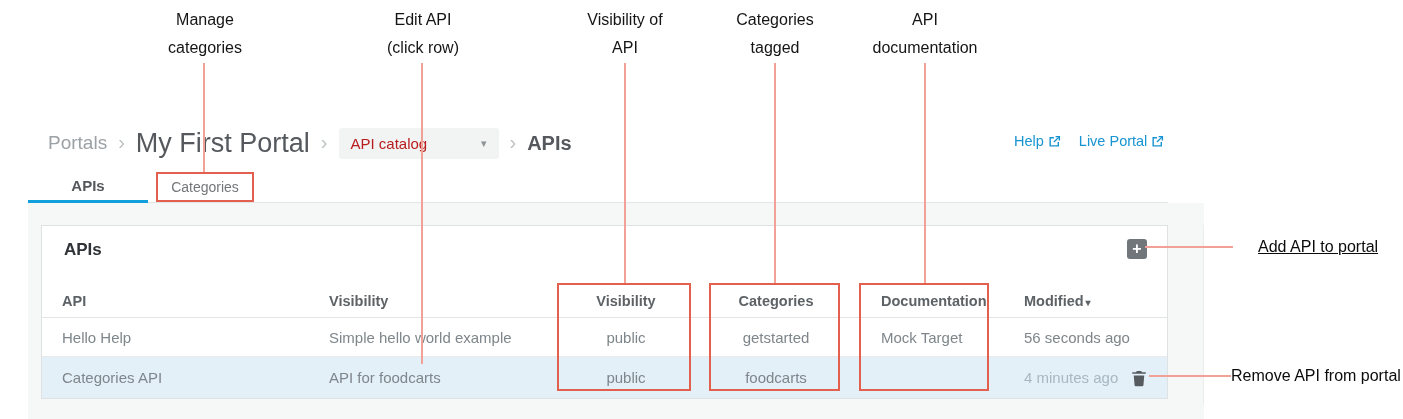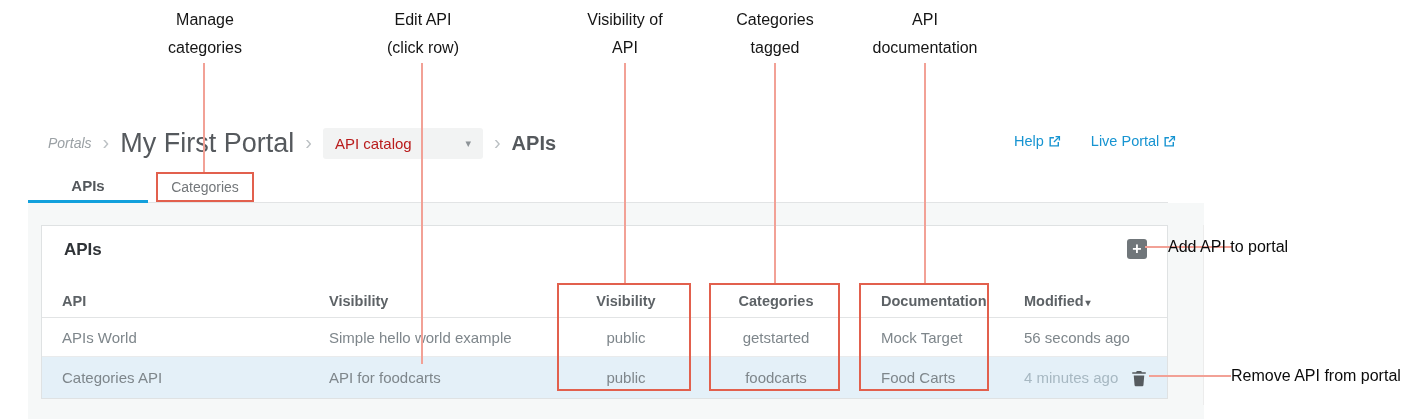--- a/index.html
+++ b/index.html
@@ -17,31 +17,31 @@
   .ann-side { position:absolute; font-size:16px; color:#0b0b0b; white-space:nowrap; }
 
   
   .rline-v { position:absolute; width:2px; background:#f2a196; }
   .rline-h { position:absolute; height:2px; background:#f2a196; }
   .rbox { position:absolute; border:2px solid #e2604d; }
 
   
   .breadcrumb { position:absolute; left:20px; top:126px; height:34px; display:flex;
     align-items:center; gap:11px; }
-  .bc-root { font-size:14px; color:#9ba1a5;font-style:italic; }
+  .bc-root { font-size:19px; color:#9ba1a5; }
   .bc-portal { font-size:27px; color:#55595d; font-weight:500; }
   .bc-current { font-size:20px; color:#55595d; font-weight:700; }
   .bc-chevron { font-size:20px; color:#bcc1c4; line-height:1; padding-bottom:3px; }
   .bc-dropdown { width:160px; height:31px; background:#f2f3f3; border-radius:3px;
     display:flex; align-items:center; justify-content:space-between; padding:0 12px; cursor:pointer; }
   .bc-dropdown .dd-label { font-size:15px; color:#b91c1c; }
   .bc-dropdown .dd-caret { font-size:11px; color:#8d9397; }
 
   
-  .top-links { position:absolute; left:986px; top:133px; display:flex; align-items:center; gap:30px; }
+  .top-links { position:absolute; left:986px; top:133px; display:flex; align-items:center; gap:18px; }
   .top-link { display:flex; align-items:center; gap:4px; color:#1794d1; font-size:14.5px; cursor:pointer; }
   .ext-icon svg { display:block; }
 
   
   .tab-border { position:absolute; left:0; top:202px; width:1140px; height:1px; background:#e2e4e5; }
   .tab-apis { position:absolute; left:0; top:172px; width:120px; height:31px; text-align:center;
     line-height:28px; font-size:15px; font-weight:700; color:#54585c; border-bottom:3px solid #12a0dc; cursor:pointer; }
   .tab-categories { position:absolute; left:128px; top:172px; width:98px; height:30px; text-align:center;
     line-height:30px; font-size:14px; color:#73777a; cursor:pointer; }
 
@@ -148,34 +148,33 @@
     <div class="thead">
       <span class="cell c-api">API</span>
       <span class="cell c-desc">Visibility</span>
       <span class="cell c-vis">Visibility</span>
       <span class="cell c-cat">Categories</span>
       <span class="cell c-doc">Documentation</span>
       <span class="cell c-mod"><span>Modified</span><span class="sort-caret">▾</span></span>
     </div>
 
     <div class="trow1">
-      <span class="cell c-api">APIs World</span>
+      <span class="cell c-api">Hello Help</span>
       <span class="cell c-desc">Simple hello world example</span>
       <span class="cell c-vis">public</span>
       <span class="cell c-cat">getstarted</span>
       <span class="cell c-doc">Mock Target</span>
       <span class="cell c-mod">56 seconds ago</span>
     </div>
 
     <div class="trow2">
       <span class="cell c-api">Categories API</span>
       <span class="cell c-desc">API for foodcarts</span>
       <span class="cell c-vis">public</span>
       <span class="cell c-cat">foodcarts</span>
-      <span class="cell c-doc">Food Carts</span>
       <span class="cell c-mod mod-faded">4 minutes ago</span>
       <span class="trash-btn">
         <svg width="18" height="18" viewBox="0 0 24 24" fill="#565b5f">
           <path d="M9 2.5h6l.8 1.7H21v2.2H3V4.2h5.2L9 2.5z"></path>
           <path d="M5 8.5h14l-1.1 13.1a1.6 1.6 0 0 1-1.6 1.4H7.7a1.6 1.6 0 0 1-1.6-1.4L5 8.5z"></path>
         </svg>
       </span>
     </div>
   </div>
 
@@ -184,18 +183,18 @@
   <div class="rline-v" style="left:596px; top:63px; height:220px;"></div>
   <div class="rline-v" style="left:746px; top:63px; height:220px;"></div>
   <div class="rline-v" style="left:896px; top:63px; height:220px;"></div>
 
   <div class="rbox" style="left:128px; top:172px; width:98px; height:30px;"></div>
   <div class="rbox" style="left:529px; top:283px; width:134px; height:108px;"></div>
   <div class="rbox" style="left:681px; top:283px; width:131px; height:108px;"></div>
   <div class="rbox" style="left:831px; top:283px; width:130px; height:108px;"></div>
 
   <div class="rline-h" style="left:1117px; top:246px; width:88px;"></div>
-  <div class="ann-side" style="left:1140px; top:238px;">Add API to portal</div>
+  <div class="ann-side" style="left:1230px; top:238px;text-decoration:underline;">Add API to portal</div>
 
   <div class="rline-h" style="left:1121px; top:375px; width:82px;"></div>
   <div class="ann-side" style="left:1203px; top:367px;">Remove API from portal</div>
 
 </div>
 
 </body></html>

